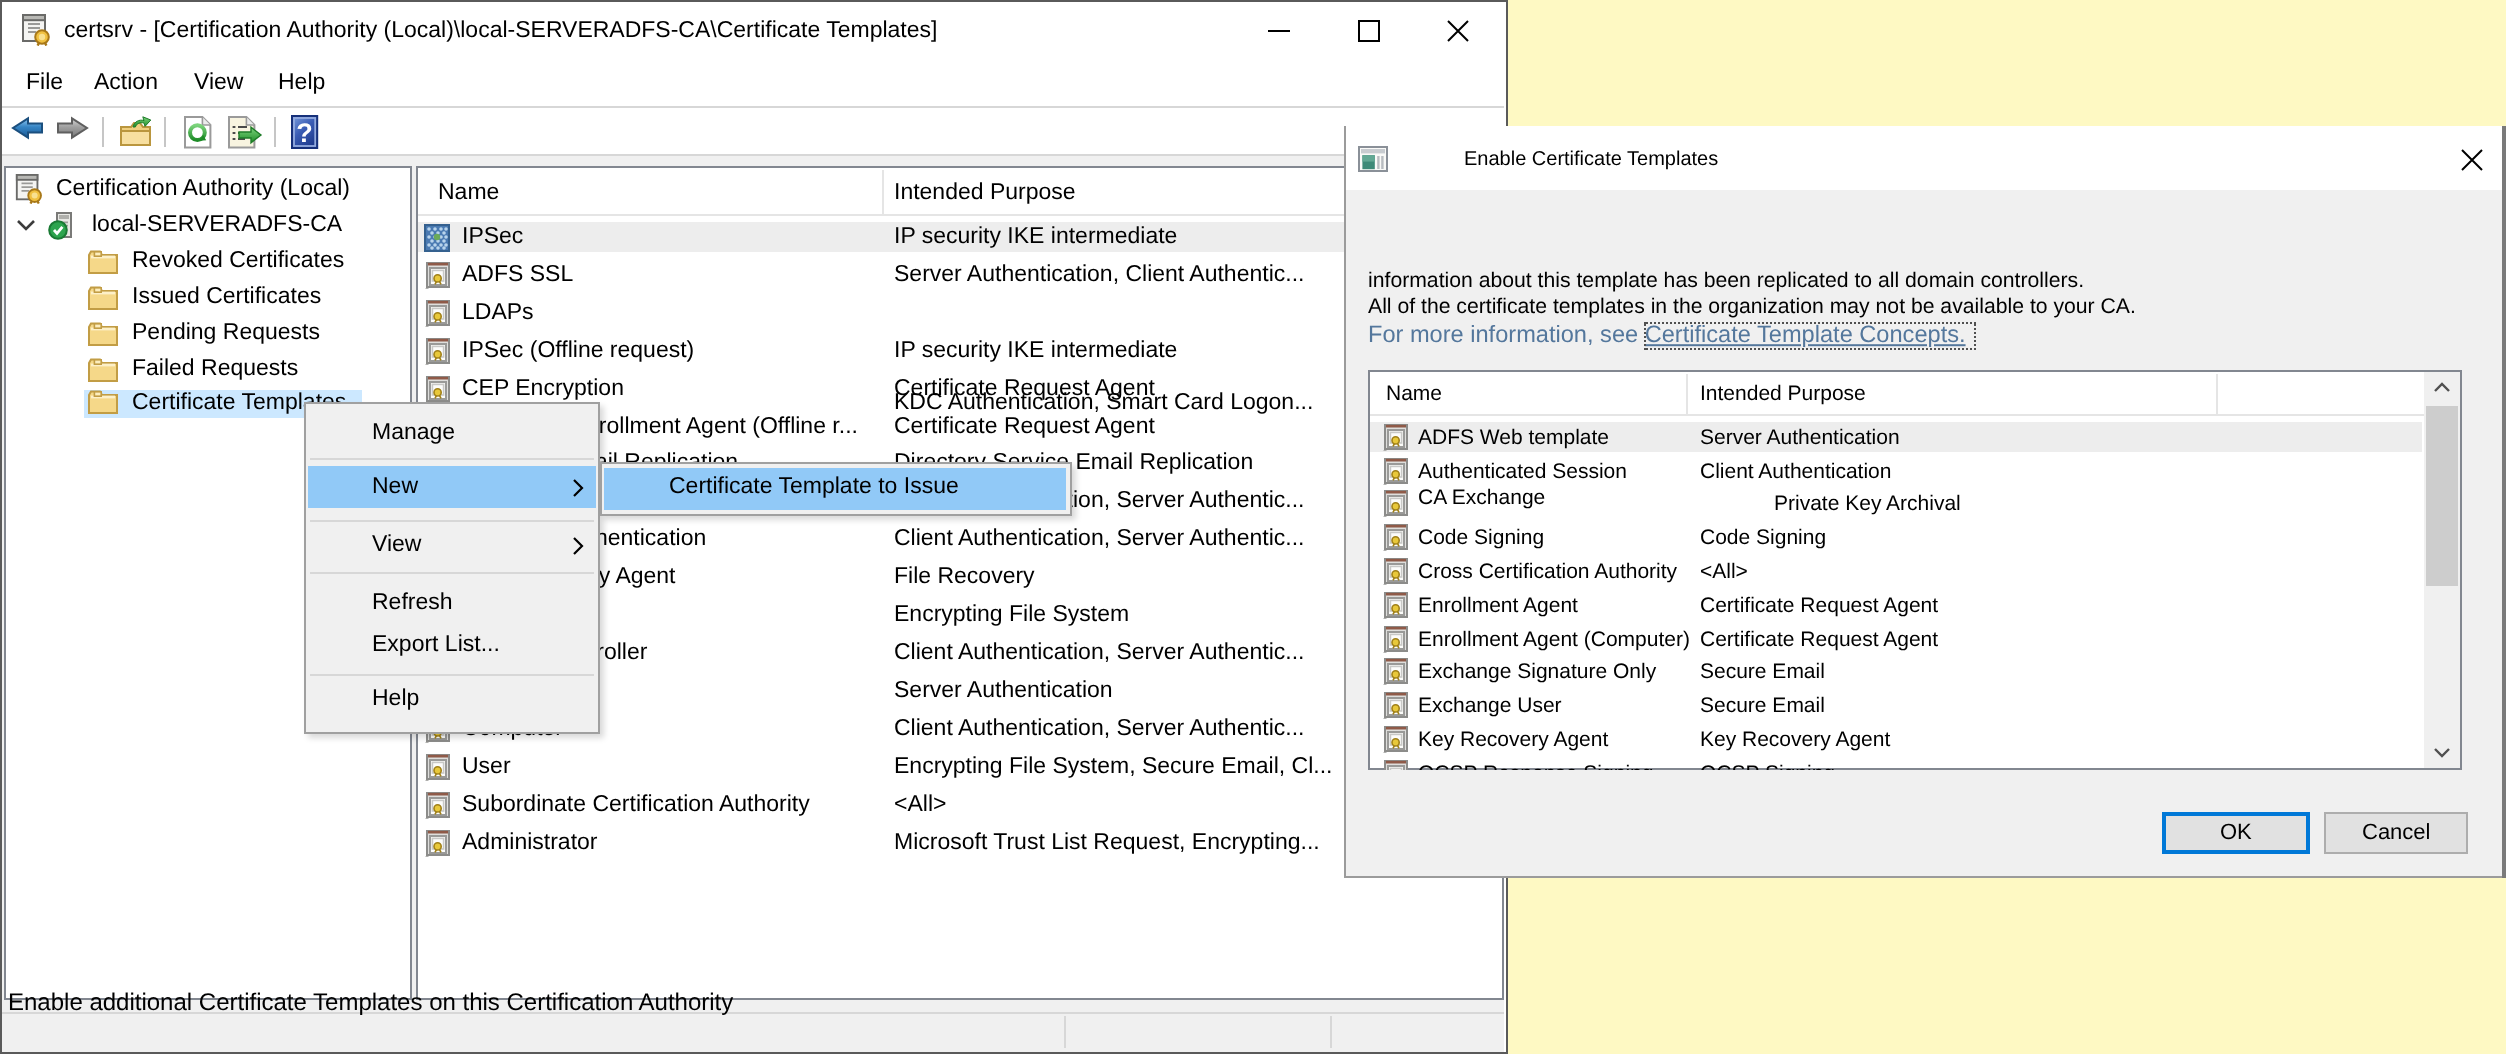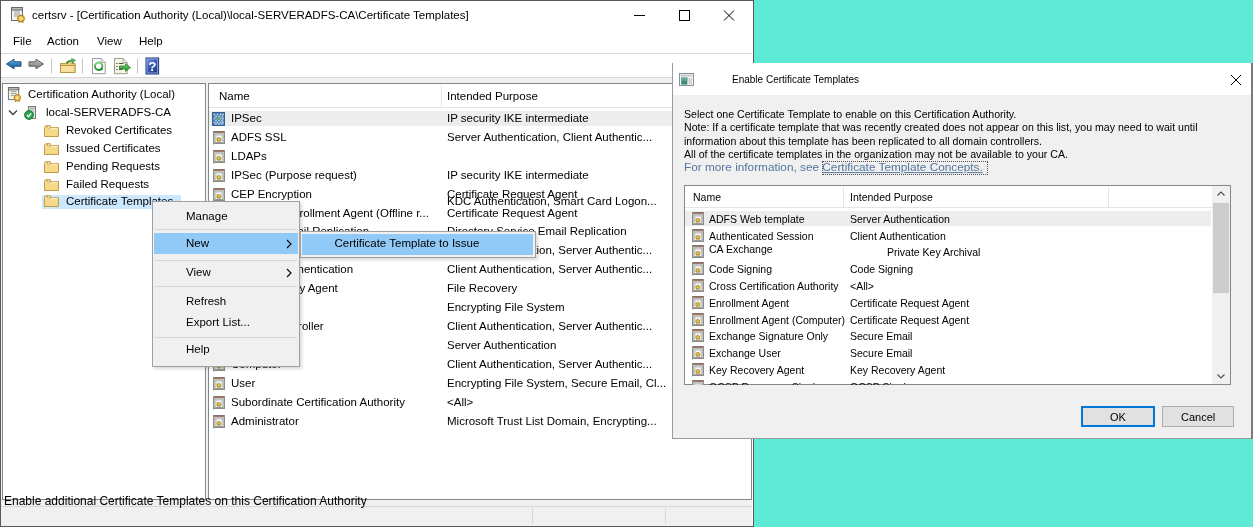--- a/index.html
+++ b/index.html
@@ -1,15 +1,15 @@
 <!DOCTYPE html>
 <html><head><meta charset="utf-8"><style>
 *{margin:0;padding:0;box-sizing:border-box;}
 html,body{width:1253px;height:527px;background:#fff;font-family:"Liberation Sans",sans-serif;overflow:hidden;}
-#root{position:absolute;left:0;top:0;width:1253px;height:527px;background:#5eead4;}
+#root{position:absolute;left:0;top:0;width:1253px;height:527px;background:#fef9c3;}
 .abs{position:absolute;}
 .txt{position:absolute;white-space:nowrap;color:#000;}
 </style></head><body>
 <div id="root">
 <style>
 </style>
 <div class="abs" style="left:0;top:0;width:754px;height:527px;background:#fff;border:1px solid #5a5a5a;"></div>
 <svg class="abs" style="left:10px;top:7px" width="16" height="16" viewBox="0 0 16 16">
 <rect x="1.5" y="0.5" width="11" height="13" fill="#f4f4f2" stroke="#6a6a68"></rect>
 <rect x="1.5" y="0.5" width="11" height="2.6" fill="#b8b8b4" stroke="#6a6a68"></rect>
@@ -188,21 +188,21 @@
 <div class="txt" style="left:447px;top:156.68px;font-size:11.5px;line-height:11.5px;transform:translateY(-50%);color:#000;margin-top:45px;">KDC Authentication, Smart Card Logon...</div>
 <svg class="abs" style="left:212px;top:168.62px" width="14" height="14">
 <path d="M1.5 12.5l-1 1h2z" fill="#b0b0ae"></path>
 <rect x="1.5" y="0.5" width="11" height="12" fill="#dededc" stroke="#8c8c8a"></rect>
 <path d="M2 1.1h10" stroke="#8f5a48" stroke-width="1.3"></path>
 <rect x="3" y="3" width="8" height="8.5" fill="#fcfcfa" stroke="#9a9a98" stroke-width="1"></rect>
 <rect x="4.2" y="4.2" width="5.6" height="5.3" fill="none" stroke="#c8c8c6" stroke-width="0.8"></rect>
 <circle cx="6.8" cy="8.2" r="1.8" fill="#e8c83a" stroke="#a08018" stroke-width="0.8"></circle>
 <path d="M6.2 9.8l-0.7 1.4M7.8 9.8l0.7 1.4" stroke="#a08018" stroke-width="0.8"></path>
 </svg>
-    <div class="txt" style="left:231px;top:175.62px;font-size:11.5px;line-height:11.5px;transform:translateY(-50%);color:#000;">IPSec (Purpose request)</div>
+    <div class="txt" style="left:231px;top:175.62px;font-size:11.5px;line-height:11.5px;transform:translateY(-50%);color:#000;">IPSec (Offline request)</div>
 <div class="txt" style="left:447px;top:175.62px;font-size:11.5px;line-height:11.5px;transform:translateY(-50%);color:#000;">IP security IKE intermediate</div>
 <svg class="abs" style="left:212px;top:187.56px" width="14" height="14">
 <path d="M1.5 12.5l-1 1h2z" fill="#b0b0ae"></path>
 <rect x="1.5" y="0.5" width="11" height="12" fill="#dededc" stroke="#8c8c8a"></rect>
 <path d="M2 1.1h10" stroke="#8f5a48" stroke-width="1.3"></path>
 <rect x="3" y="3" width="8" height="8.5" fill="#fcfcfa" stroke="#9a9a98" stroke-width="1"></rect>
 <rect x="4.2" y="4.2" width="5.6" height="5.3" fill="none" stroke="#c8c8c6" stroke-width="0.8"></rect>
 <circle cx="6.8" cy="8.2" r="1.8" fill="#e8c83a" stroke="#a08018" stroke-width="0.8"></circle>
 <path d="M6.2 9.8l-0.7 1.4M7.8 9.8l0.7 1.4" stroke="#a08018" stroke-width="0.8"></path>
 </svg>
@@ -332,40 +332,38 @@
 <svg class="abs" style="left:212px;top:414.84000000000003px" width="14" height="14">
 <path d="M1.5 12.5l-1 1h2z" fill="#b0b0ae"></path>
 <rect x="1.5" y="0.5" width="11" height="12" fill="#dededc" stroke="#8c8c8a"></rect>
 <path d="M2 1.1h10" stroke="#8f5a48" stroke-width="1.3"></path>
 <rect x="3" y="3" width="8" height="8.5" fill="#fcfcfa" stroke="#9a9a98" stroke-width="1"></rect>
 <rect x="4.2" y="4.2" width="5.6" height="5.3" fill="none" stroke="#c8c8c6" stroke-width="0.8"></rect>
 <circle cx="6.8" cy="8.2" r="1.8" fill="#e8c83a" stroke="#a08018" stroke-width="0.8"></circle>
 <path d="M6.2 9.8l-0.7 1.4M7.8 9.8l0.7 1.4" stroke="#a08018" stroke-width="0.8"></path>
 </svg>
     <div class="txt" style="left:231px;top:421.84000000000003px;font-size:11.5px;line-height:11.5px;transform:translateY(-50%);color:#000;">Administrator</div>
-<div class="txt" style="left:447px;top:421.84000000000003px;font-size:11.5px;line-height:11.5px;transform:translateY(-50%);color:#000;">Microsoft Trust List Domain, Encrypting...</div>
+<div class="txt" style="left:447px;top:421.84000000000003px;font-size:11.5px;line-height:11.5px;transform:translateY(-50%);color:#000;">Microsoft Trust List Request, Encrypting...</div>
 <div class="abs" style="left:1px;top:506px;width:751px;height:20px;background:#f0f0f0;border-top:1px solid #d7d7d7;"></div>
 <div class="txt" style="left:4px;top:501px;font-size:12px;line-height:12px;transform:translateY(-50%);color:#000;">Enable additional Certificate Templates on this Certification Authority</div>
 <div class="abs" style="left:532px;top:508px;width:1px;height:16px;background:#d7d7d7;"></div>
 <div class="abs" style="left:665px;top:508px;width:1px;height:16px;background:#d7d7d7;"></div>
 <div class="abs" style="left:672px;top:63px;width:580px;height:376px;background:#f0f0f0;border:1px solid #9b9b9b;border-top:none;"></div>
 <div class="abs" style="left:672px;top:63px;width:580px;height:32px;background:#fff;border-left:1px solid #9b9b9b;border-right:1px solid #9b9b9b;"></div>
 <svg class="abs" style="left:679px;top:73px" width="15" height="13">
 <rect x="0.5" y="0.5" width="14" height="12" fill="#fafaf8" stroke="#8a9098"></rect>
 <rect x="1.5" y="1.5" width="12" height="2.2" fill="#c8ccd0"></rect>
 <rect x="2.2" y="4.6" width="6.2" height="7" fill="#3e8a78"></rect>
 <rect x="2.2" y="4.6" width="6.2" height="3.2" fill="#62a894"></rect>
 <path d="M10.2 5v6.5M12.2 5v6.5" stroke="#b8bcc0" stroke-width="1.2"></path>
 </svg>
     <div class="txt" style="left:700px;top:80px;font-size:10px;line-height:11.5px;transform:translateY(-50%);color:#000;padding-left:32px;">Enable Certificate Templates</div>
 <svg class="abs" style="left:1230px;top:74px" width="12" height="12">
       <path d="M1 1l10 10M11 1l-10 10" stroke="#000" stroke-width="1"></path>
     </svg>
-    <div class="txt" style="left:684px;top:114px;font-size:10.6px;line-height:10.6px;transform:translateY(-50%);color:#000;">Select one Certificate Template to enable on this Certification Authority.</div>
-<div class="txt" style="left:684px;top:127.4px;font-size:10.6px;line-height:10.6px;transform:translateY(-50%);color:#000;">Note: If a certificate template that was recently created does not appear on this list, you may need to wait until</div>
 <div class="txt" style="left:684px;top:140.8px;font-size:10.6px;line-height:10.6px;transform:translateY(-50%);color:#000;">information about this template has been replicated to all domain controllers.</div>
 <div class="txt" style="left:684px;top:154.2px;font-size:10.6px;line-height:10.6px;transform:translateY(-50%);color:#000;">All of the certificate templates in the organization may not be available to your CA.</div>
 <div class="txt" style="left:684px;top:167.6px;font-size:11.8px;line-height:11.8px;transform:translateY(-50%);color:#54779c;">For more information, see <span style="text-decoration:underline;">Certificate Template Concepts.</span></div>
 <div class="abs" style="left:822px;top:160.5px;width:166px;height:14px;border:1px dotted #505050;"></div>
 <div class="abs" style="left:684px;top:185px;width:547px;height:200px;background:#fff;border:1px solid #828790;overflow:hidden;"></div>
 <div class="txt" style="left:693px;top:197px;font-size:10.5px;line-height:10.5px;transform:translateY(-50%);color:#000;">Name</div>
 <div class="txt" style="left:850px;top:197px;font-size:10.5px;line-height:10.5px;transform:translateY(-50%);color:#000;">Intended Purpose</div>
 <div class="abs" style="left:843px;top:187px;width:1px;height:20px;background:#e5e5e5;"></div>
 <div class="abs" style="left:1108px;top:187px;width:1px;height:20px;background:#e5e5e5;"></div>
 <div class="abs" style="left:685px;top:207px;width:545px;height:1px;background:#e5e5e5;"></div>

